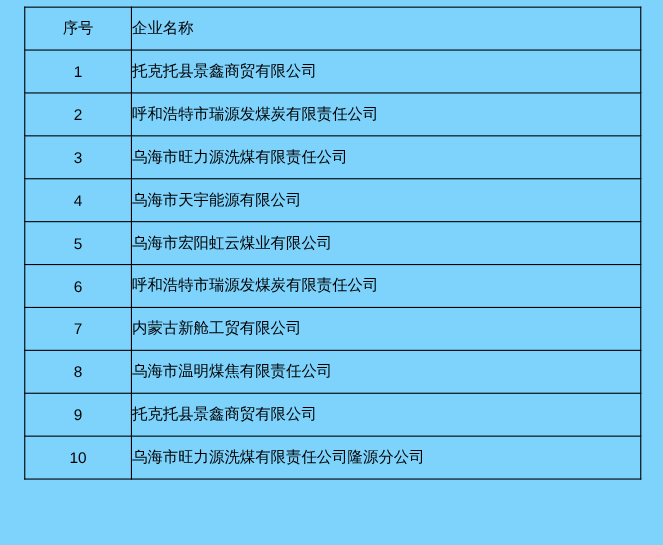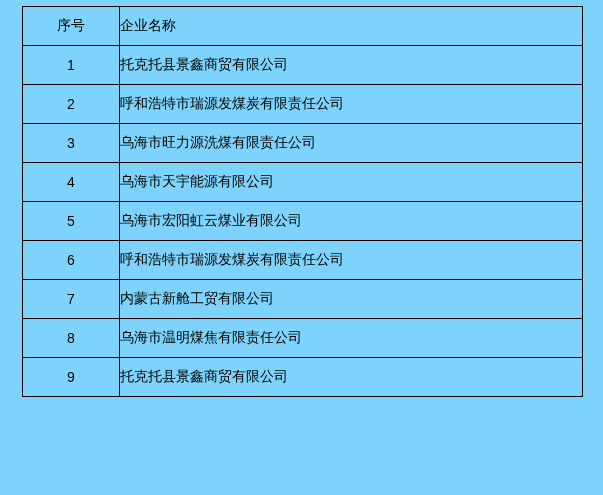--- a/index.html
+++ b/index.html
@@ -102,15 +102,19 @@
         <td class="cell-name">内蒙古新舱工贸有限公司</td>
       </tr>
       <tr>
         <td class="cell-index">8</td>
         <td class="cell-name">乌海市温明煤焦有限责任公司</td>
       </tr>
       <tr>
         <td class="cell-index">9</td>
         <td class="cell-name">托克托县景鑫商贸有限公司</td>
       </tr>
+      <tr>
+        <td class="cell-index">10</td>
+        <td class="cell-name">乌海市旺力源洗煤有限责任公司隆源分公司</td>
+      </tr>
     </tbody>
   </table>
 </div>
 
 </body></html>

